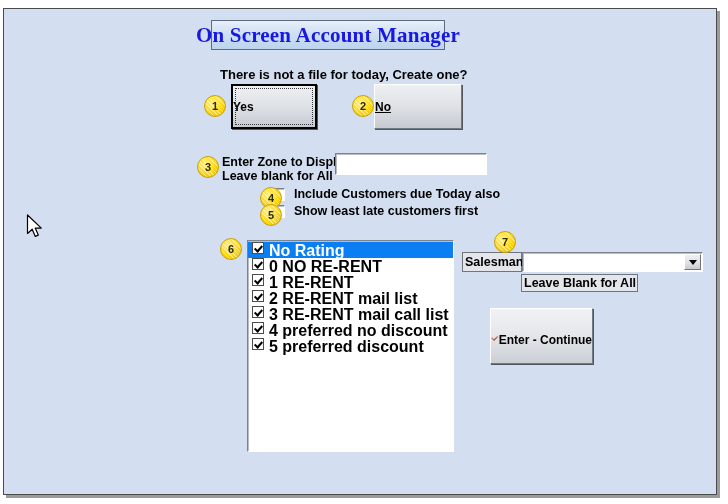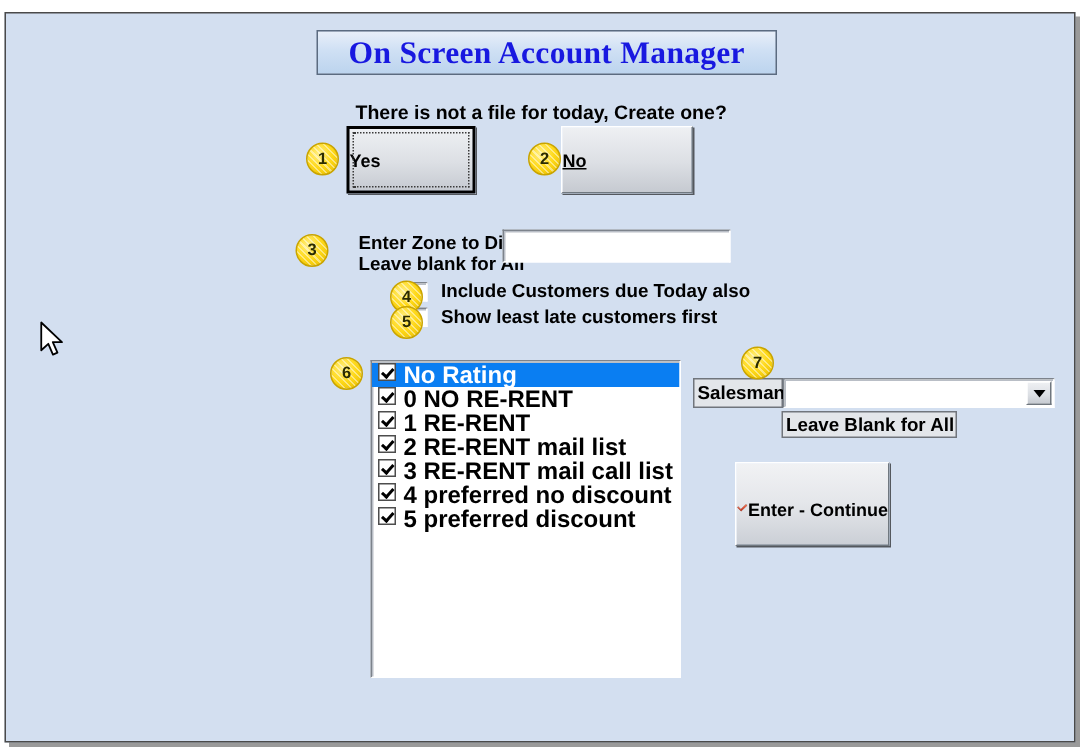--- a/index.html
+++ b/index.html
@@ -25,21 +25,21 @@
     border: 1px solid #4a4a4a;
     box-sizing: border-box;
     box-shadow: 3px 3px 0 0 #9a9a9a;
   }
 
   
   #title-plate {
     position: absolute;
     left: 207px;
     top: 11px;
-    width: 307px;
+    width: 234px;
     height: 30px;
     background: linear-gradient(to bottom, #e8eff9 0%, #cfe0f4 45%, #bcd4ee 100%);
     border: 1px solid #5b6b80;
     box-sizing: border-box;
     display: flex;
     align-items: center;
     justify-content: center;
   }
   #title-plate .ttl {
     font-family: "Liberation Serif", serif;
@@ -50,21 +50,20 @@
     white-space: nowrap;
   }
 
   
   .prompt {
     font-family: "Liberation Sans", sans-serif;
     font-weight: bold;
     font-size: 12.5px;
     color: #000000;
     white-space: nowrap;
-    margin-left: 17px;
   }
 
   #file-question {
     position: absolute;
     left: 216px;
     top: 58px;
     font-size: 13px;
   }
 
   

